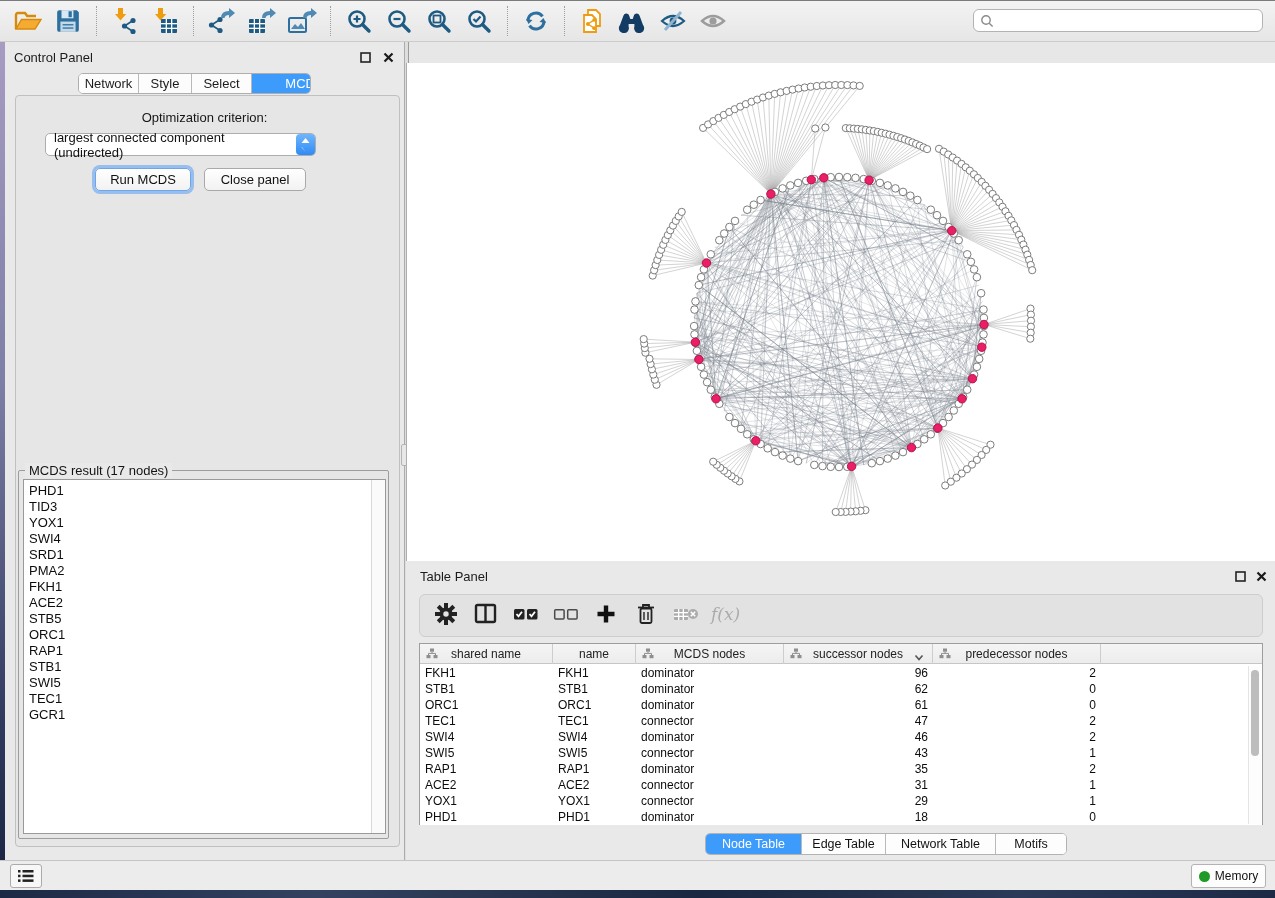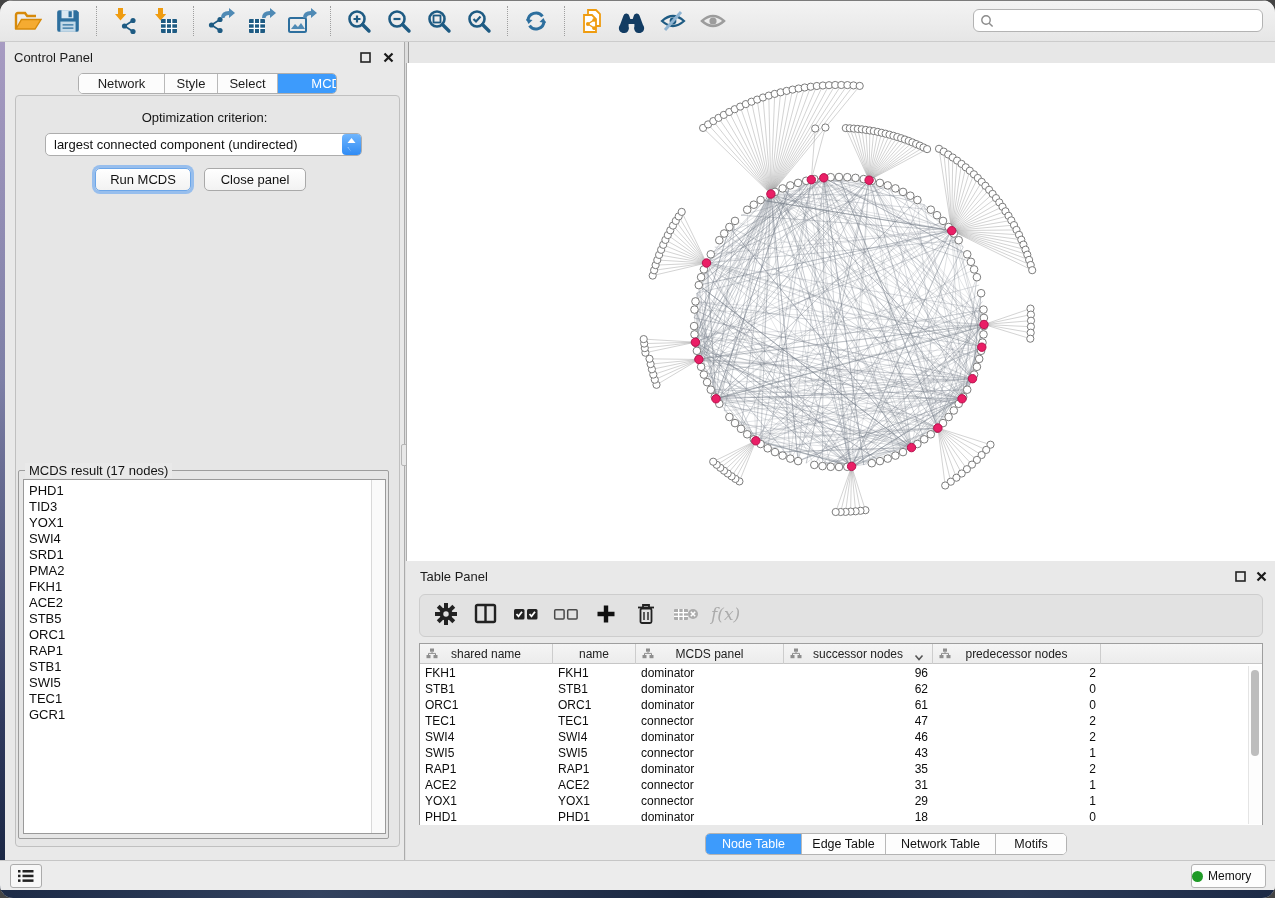--- a/index.html
+++ b/index.html
@@ -1,18 +1,18 @@
 <!DOCTYPE html>
 <html><head>
 <meta charset="utf-8">
 <style>
   html,body{margin:0;padding:0;background:#444;}
   *{box-sizing:border-box;}
   .screen{position:relative;width:1275px;height:898px;background:#e7e7e7;overflow:hidden;
-          font-family:"Liberation Sans",sans-serif;color:#111;border-radius:13px;}
+          font-family:"Liberation Sans",sans-serif;color:#111;}
   .abs{position:absolute;}
   
   .toolbar{left:0;top:0;width:1275px;height:42px;background:linear-gradient(#f3f3f3,#e6e6e6);
            border-top:1px solid #7b7b7b;border-bottom:1px solid #cccccc;display:flex;align-items:center;}
   .tgroup{display:flex;align-items:center;height:100%;padding:0 8px;}
   .tsep{width:1px;height:30px;border-left:1px dotted #9f9f9f;}
   .tbtn{width:40px;height:36px;display:flex;align-items:center;justify-content:center;cursor:default;}
   .tbtn svg{display:block;}
   .searchbox{position:absolute;right:12px;top:9px;width:290px;height:23px;border:1px solid #b3b3b3;
              border-radius:6px;background:#fff;display:flex;align-items:center;padding:0 6px;}
@@ -70,21 +70,21 @@
   .bottomtabs{left:658px;top:833px;height:22px;display:flex;border:1px solid #b3b3b3;border-radius:5px;overflow:hidden;background:#fdfdfd;margin-left:47px;}
   .bottomtabs .seg{display:flex;align-items:center;justify-content:center;font-size:12.5px;border-right:1px solid #b9b9b9;
                    background:#fdfdfd;color:#111;}
   .bottomtabs .seg:last-child{border-right:none;}
   .bottomtabs .seg.active{background:#3d9bfc;color:#fff;}
   
   .statusbar{left:0;top:860px;width:1275px;height:30px;background:#ececec;border-top:1px solid #c6c6c6;}
   .listbtn{left:10px;top:864px;width:32px;height:24px;background:#f7f7f7;border:1px solid #ababab;border-radius:3px;
            display:flex;align-items:center;justify-content:center;}
   .membtn{left:1191px;top:864px;width:75px;height:24px;background:#fdfdfd;border:1px solid #b3b3b3;border-radius:3px;
-          display:flex;align-items:center;gap:5px;font-size:12px;color:#111;}
+          display:flex;align-items:center;justify-content:center;gap:5px;font-size:12px;color:#111;}
   .memdot{width:11px;height:11px;border-radius:50%;background:#1f9a27;}
 </style>
 </head>
 <body>
 
 <div class="screen">
 
   <div class="abs toolbar" id="main-toolbar">
       <div class="tgroup">
         <div class="tbtn">
@@ -289,31 +289,31 @@
           <rect x="1" y="1" width="9" height="9" fill="none" stroke="#222" stroke-width="1.6"></rect>
         </svg>
     </div>
     <div class="abs winbtn" style="left:375px;top:7px;">
       <svg width="11" height="11" viewBox="0 0 11 11">
           <path d="M1.5 1.5 L9.5 9.5 M9.5 1.5 L1.5 9.5" stroke="#1a1a1a" stroke-width="2.2"></path>
         </svg>
     </div>
 
     <div class="abs tabset" style="left:73px;top:31px;height:21px;" id="cp-tabs">
-        <div class="seg" style="width: 86px;">Network</div>
+        <div class="seg" style="width: 60px;">Network</div>
         <div class="seg" style="width: 53px;">Style</div>
         <div class="seg" style="width: 60px;">Select</div>
         <div class="seg active" style="width: 58px;">MCDS</div>
       </div>
 
     <div class="abs tabpane"></div>
 
     <div class="abs optlabel" style="left:0;top:68px;width:399px;text-align:center;">Optimization criterion:</div>
 
-    <div class="abs dropdown" style="left:40px;top:91px;width:317px;">
+    <div class="abs dropdown" style="left:40px;top:91px;width:271px;">
       <span>largest connected component (undirected)</span>
       <span class="dd-step">
         <svg width="9" height="6" viewBox="0 0 9 6">
             <path d="M4.5 0 L8.5 5 H0.5 Z" fill="#fff"></path>
           </svg>
         <svg width="9" height="6" viewBox="0 0 9 6">
             <path d="M4.5 6 L0.5 1 H8.5 1 Z" fill="#fff"></path>
           </svg>
       </span>
     </div>
@@ -1243,21 +1243,21 @@
           <div class="thcell" style="width:83px;">
             <span>name</span>
           </div>
           <div class="thcell" style="width:148px;">
             <span style="position:absolute;left:6px;top:4px;"><svg width="12" height="11" viewBox="0 0 12 11">
                 <rect x="4" y="0.5" width="4" height="3.2" fill="#8e8e8e"></rect>
                 <rect x="0.5" y="7" width="4" height="3.2" fill="#8e8e8e"></rect>
                 <rect x="7.5" y="7" width="4" height="3.2" fill="#8e8e8e"></rect>
                 <path d="M6 3.7 V5.4 M2.5 7 V5.4 H9.5 V7" fill="none" stroke="#8e8e8e" stroke-width="1"></path>
               </svg></span>
-            <span>MCDS panel</span>
+            <span>MCDS nodes</span>
           </div>
           <div class="thcell" style="width:149px;">
             <span style="position:absolute;left:6px;top:4px;"><svg width="12" height="11" viewBox="0 0 12 11">
                 <rect x="4" y="0.5" width="4" height="3.2" fill="#8e8e8e"></rect>
                 <rect x="0.5" y="7" width="4" height="3.2" fill="#8e8e8e"></rect>
                 <rect x="7.5" y="7" width="4" height="3.2" fill="#8e8e8e"></rect>
                 <path d="M6 3.7 V5.4 M2.5 7 V5.4 H9.5 V7" fill="none" stroke="#8e8e8e" stroke-width="1"></path>
               </svg></span>
             <span>successor nodes</span>
             <span style="position:absolute;right:8px;top:6px;"><svg width="10" height="7" viewBox="0 0 10 7">

